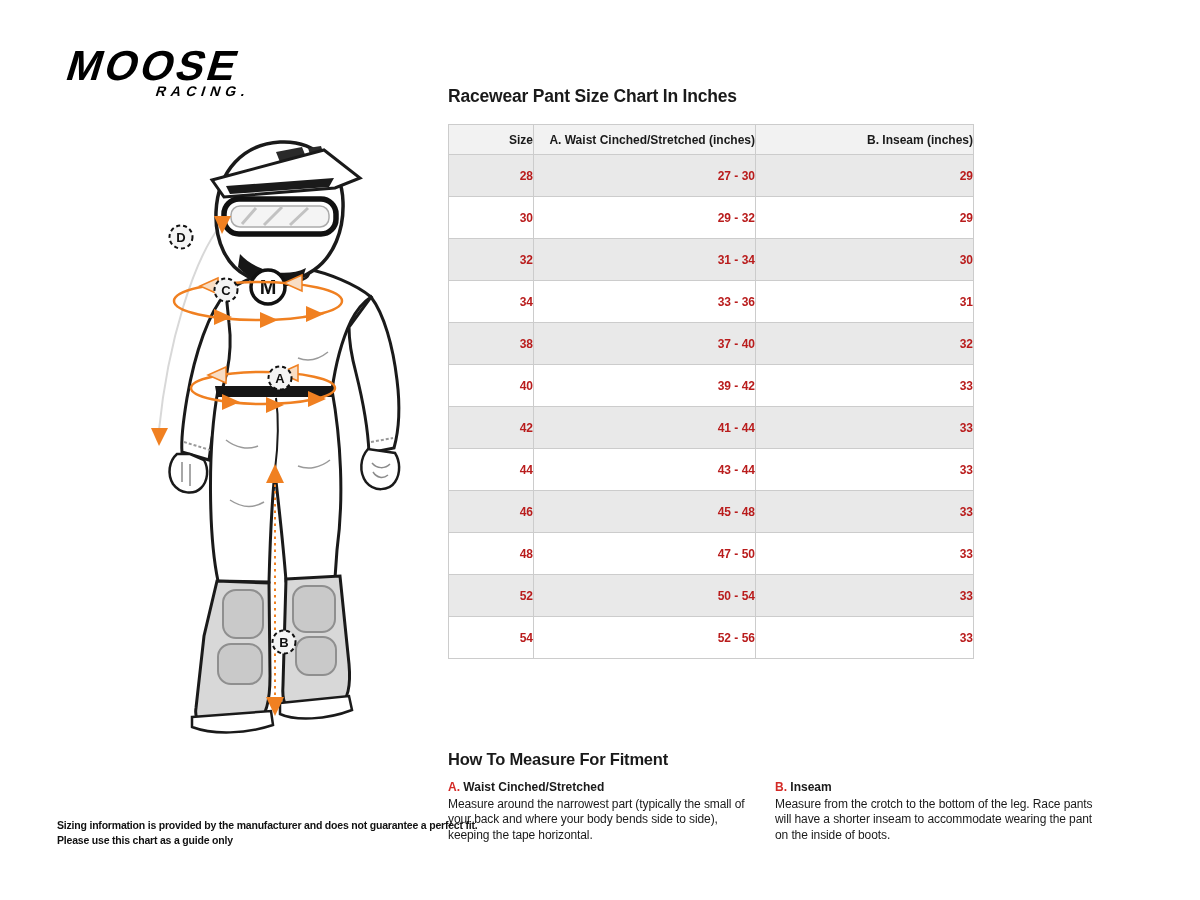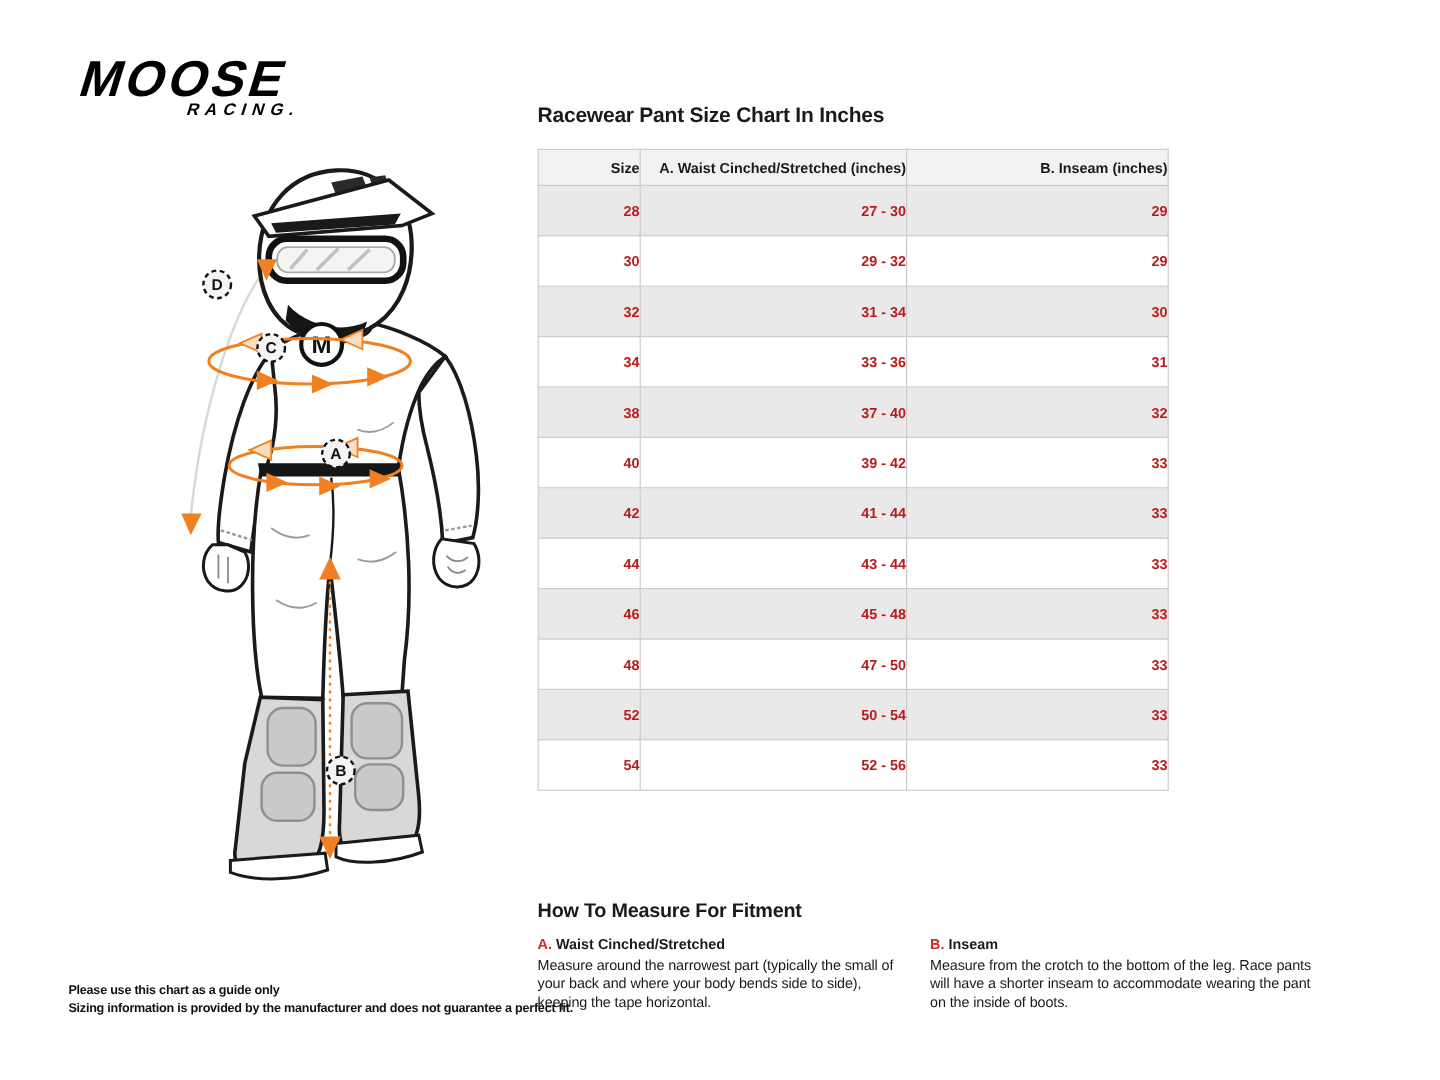--- a/index.html
+++ b/index.html
@@ -238,17 +238,17 @@
         <h3>
           <span class="letter">B.</span>
           <span>Inseam</span>
         </h3>
         <p>Measure from the crotch to the bottom of the leg. Race pants will have a shorter inseam to accommodate wearing the pant on the inside of boots.</p>
       </div>
     </div>
   </div>
 
   <div class="disclaimer">
+    <div>Sizing information is provided by the manufacturer and does not guarantee a perfect fit.</div>
     <div>Please use this chart as a guide only</div>
-    <div>Sizing information is provided by the manufacturer and does not guarantee a perfect fit.</div>
   </div>
 
 </div>
 
 </body></html>

